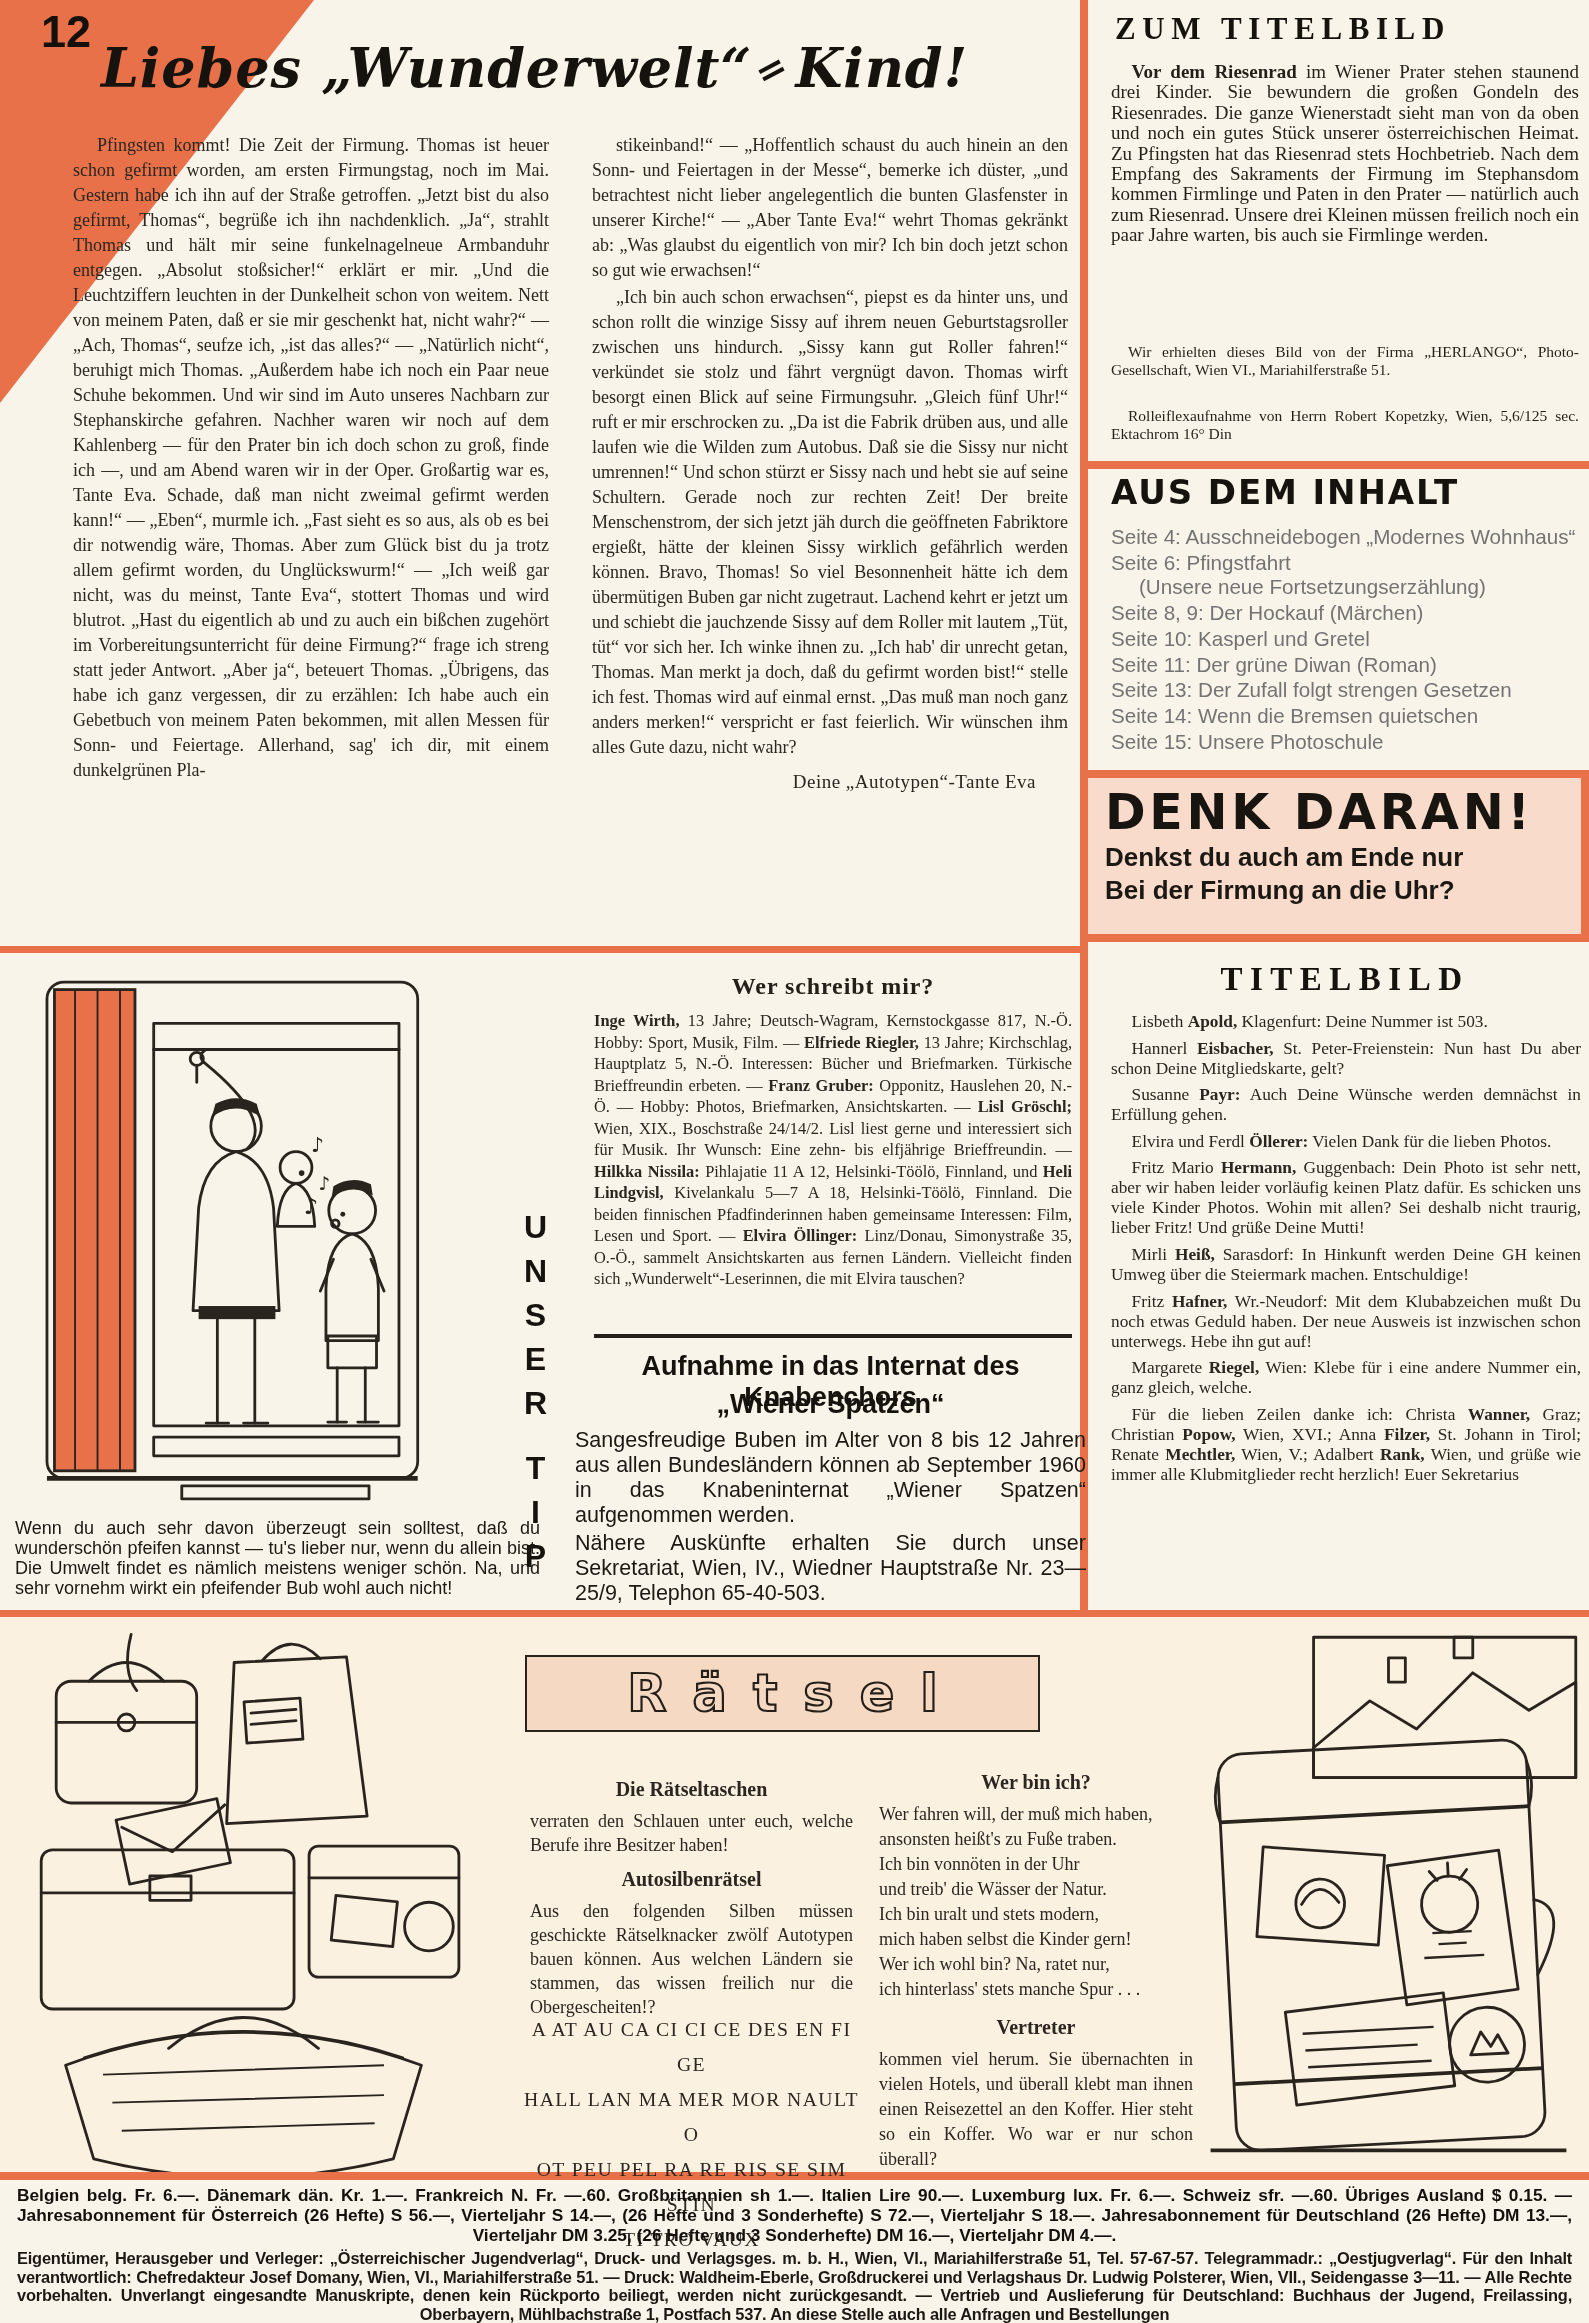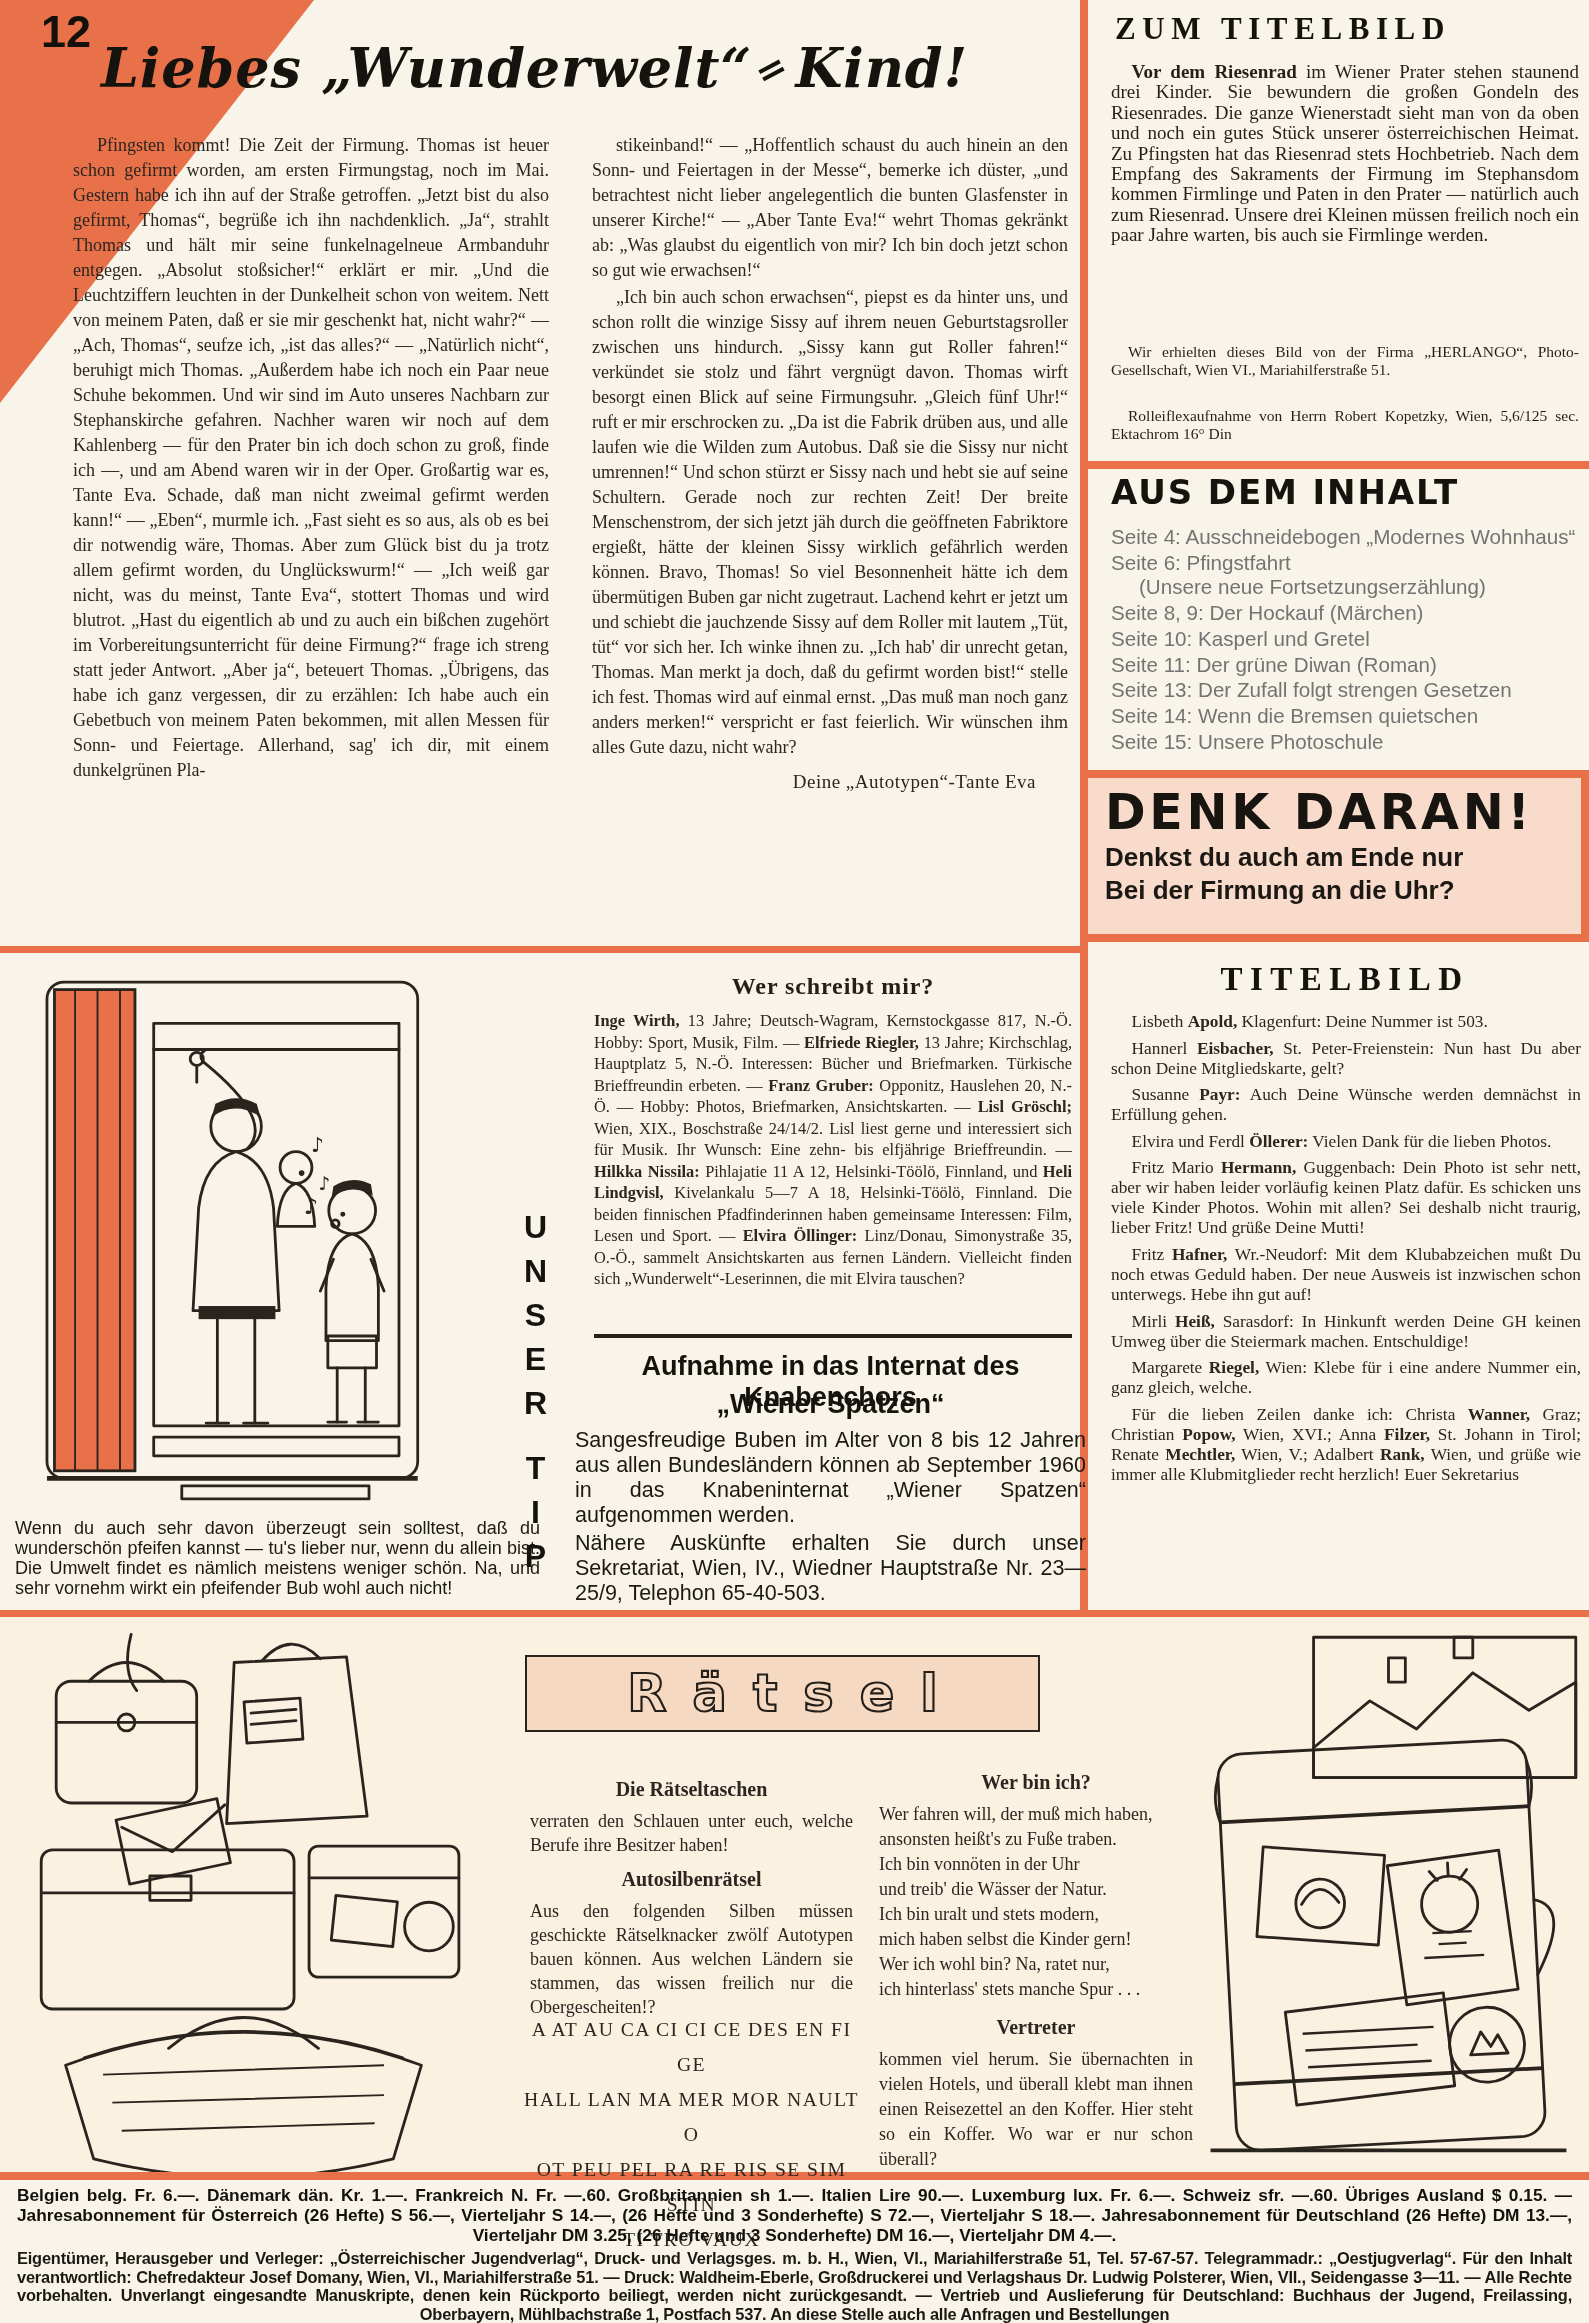--- a/index.html
+++ b/index.html
@@ -171,22 +171,22 @@
     <div class="denk-line" data-bind="denk.line2">Bei der Firmung an die Uhr?</div>
   </div>
 
   <div class="sb-head kp-head" data-bind="klubpost.heading">TITELBILD</div>
   <div class="kp">
     <p><span>Lisbeth </span><span class="b">Apold,</span><span> Klagenfurt: Deine Nummer ist 503.</span></p>
     <p><span>Hannerl </span><span class="b">Eisbacher,</span><span> St. Peter-Freienstein: Nun hast Du aber schon Deine Mitgliedskarte, gelt?</span></p>
     <p><span>Susanne </span><span class="b">Payr:</span><span> Auch Deine Wünsche werden demnächst in Erfüllung gehen.</span></p>
     <p><span>Elvira und Ferdl </span><span class="b">Öllerer:</span><span> Vielen Dank für die lieben Photos.</span></p>
     <p><span>Fritz Mario </span><span class="b">Hermann,</span><span> Guggenbach: Dein Photo ist sehr nett, aber wir haben leider vorläufig keinen Platz dafür. Es schicken uns viele Kinder Photos. Wohin mit allen? Sei deshalb nicht traurig, lieber Fritz! Und grüße Deine Mutti!</span></p>
+    <p><span>Mirli </span><span class="b">Heiß,</span><span> Sarasdorf: In Hinkunft werden Deine GH keinen Umweg über die Steiermark machen. Entschuldige!</span></p>
     <p><span>Fritz </span><span class="b">Hafner,</span><span> Wr.-Neudorf: Mit dem Klubabzeichen mußt Du noch etwas Geduld haben. Der neue Ausweis ist inzwischen schon unterwegs. Hebe ihn gut auf!</span></p>
-    <p><span>Mirli </span><span class="b">Heiß,</span><span> Sarasdorf: In Hinkunft werden Deine GH keinen Umweg über die Steiermark machen. Entschuldige!</span></p>
     <p><span>Margarete </span><span class="b">Riegel,</span><span> Wien: Klebe für i eine andere Nummer ein, ganz gleich, welche.</span></p>
     <p><span>Für die lieben Zeilen danke ich: Christa </span><span class="b">Wanner,</span><span> Graz; Christian </span><span class="b">Popow,</span><span> Wien, XVI.; Anna </span><span class="b">Filzer,</span><span> St. Johann in Tirol; Renate </span><span class="b">Mechtler,</span><span> Wien, V.; Adalbert </span><span class="b">Rank,</span><span> Wien, und grüße wie immer alle Klubmitglieder recht herzlich! Euer Sekretarius</span></p>
   </div>
 
   <svg style="left:13px;top:969px" width="478" height="543" viewBox="0 0 510 580">
     <rect x="36" y="14" width="396" height="530" rx="18" class="sk" fill="#fdf7ec"></rect>
     <rect x="44" y="22" width="86" height="514" fill="#e8714a" stroke="#2a241e" stroke-width="3"></rect>
     <line x1="66" y1="22" x2="66" y2="536" stroke="#2a241e" stroke-width="2"></line>
     <line x1="90" y1="22" x2="90" y2="536" stroke="#2a241e" stroke-width="2"></line>
     <line x1="114" y1="22" x2="114" y2="536" stroke="#2a241e" stroke-width="2"></line>

